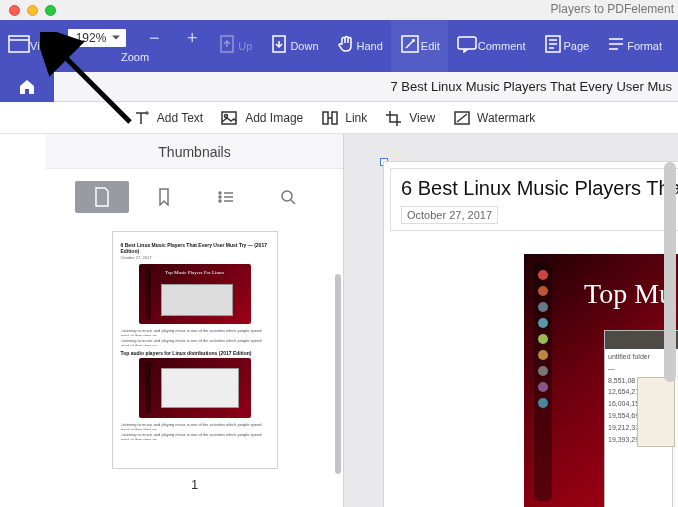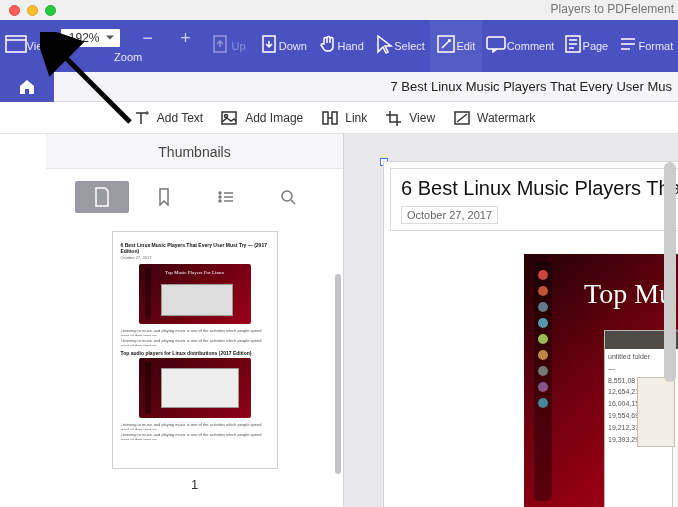--- a/index.html
+++ b/index.html
@@ -147,28 +147,20 @@
     <span>Down</span>
   </div>
   <div class="tool">
     <div class="ico">
       <svg width="20" height="20" viewBox="0 0 20 20">
           <path d="M6 10 V5 a1.5 1.5 0 0 1 3 0 V9 V4 a1.5 1.5 0 0 1 3 0 V9 V5 a1.5 1.5 0 0 1 3 0 V12 c0 3 -2 5 -5 5 h-1 c-2 0 -3 -1 -4 -3 l-2 -3 a1.3 1.3 0 0 1 2 -1 z"></path>
         </svg>
     </div>
     <span>Hand</span>
   </div>
-  <div class="tool">
-    <div class="ico">
-      <svg width="20" height="20" viewBox="0 0 20 20">
-          <path d="M4 2 L4 18 L9 13 L12 19 L14 18 L11 12 L17 12 Z"></path>
-        </svg>
-    </div>
-    <span>Select</span>
-  </div>
   <div class="tool" style="background:rgba(255,255,255,.06)">
     <div class="ico">
       <svg width="20" height="20" viewBox="0 0 20 20">
           <rect x="2" y="2" width="16" height="16"></rect>
           <path d="M6 14 L14 6 M12 6 L14 6 L14 8"></path>
         </svg>
     </div>
     <span>Edit</span>
   </div>
   <div class="tool">

